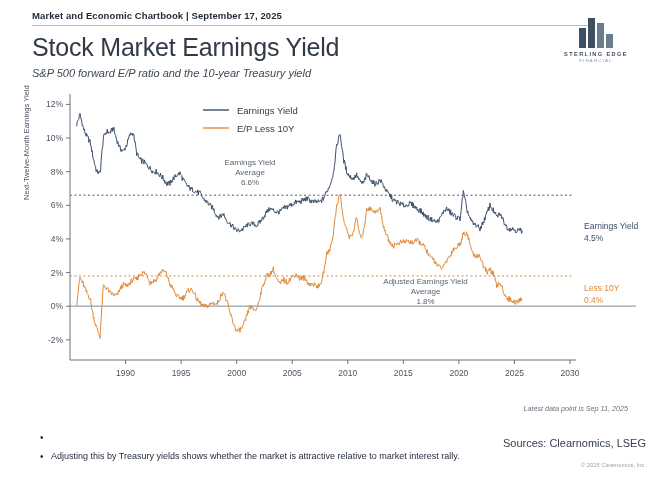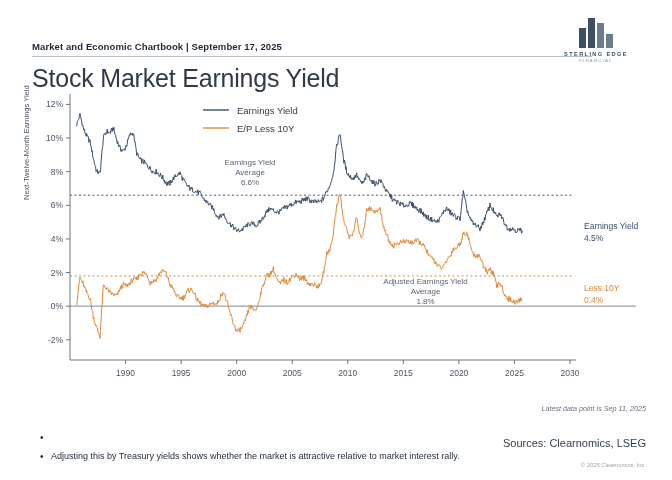--- a/index.html
+++ b/index.html
@@ -21,21 +21,20 @@
     box-sizing: border-box;
     padding: 0;
   }
   
   .header {
     position: absolute;
     left: 32px;
     top: 10px;
     right: 24px;
     height: 74px;
-    margin-top: 31px;
   }
   .eyebrow {
     font-size: 9.5px;
     font-weight: bold;
     color: #1f2937;
     letter-spacing: 0.1px;
     padding-bottom: 4px;
     border-bottom: 1px solid #b9c0c8;
     width: 560px;
   }
@@ -131,21 +130,21 @@
     font-family: "Liberation Sans", sans-serif;
   }
   .legend-text {
     font-size: 9.5px;
     fill: #333b45;
     font-family: "Liberation Sans", sans-serif;
   }
   
   .footnote {
     position: absolute;
-    right: 26px;
+    right: 44px;
     top: 404px;
     font-size: 7.2px;
     font-style: italic;
     color: #6b7280;
   }
   .bullets {
     position: absolute;
     left: 40px;
     top: 432px;
     width: 430px;
@@ -186,20 +185,21 @@
   }
 </style>
 </head>
 <body>
 
 <div class="page">
 
   <div class="header">
     <div class="eyebrow">Market and Economic Chartbook | September 17, 2025</div>
     <div class="title">Stock Market Earnings Yield</div>
+    <div class="subtitle">S&amp;P 500 forward E/P ratio and the 10-year Treasury yield</div>
   </div>
 
   <div class="logo">
     <div class="logo-mark">
       <i class="b1"></i>
         <i class="b2"></i>
         <i class="b3"></i>
         <i class="b4"></i>
     </div>
     <div class="logo-name">STERLING EDGE</div>

